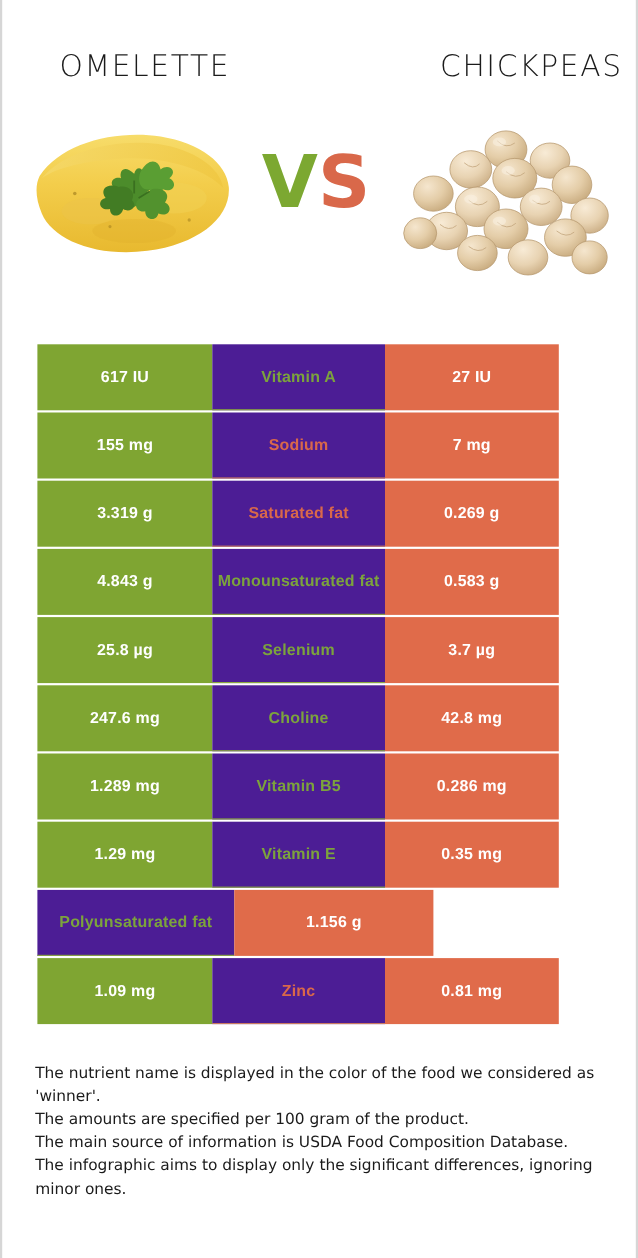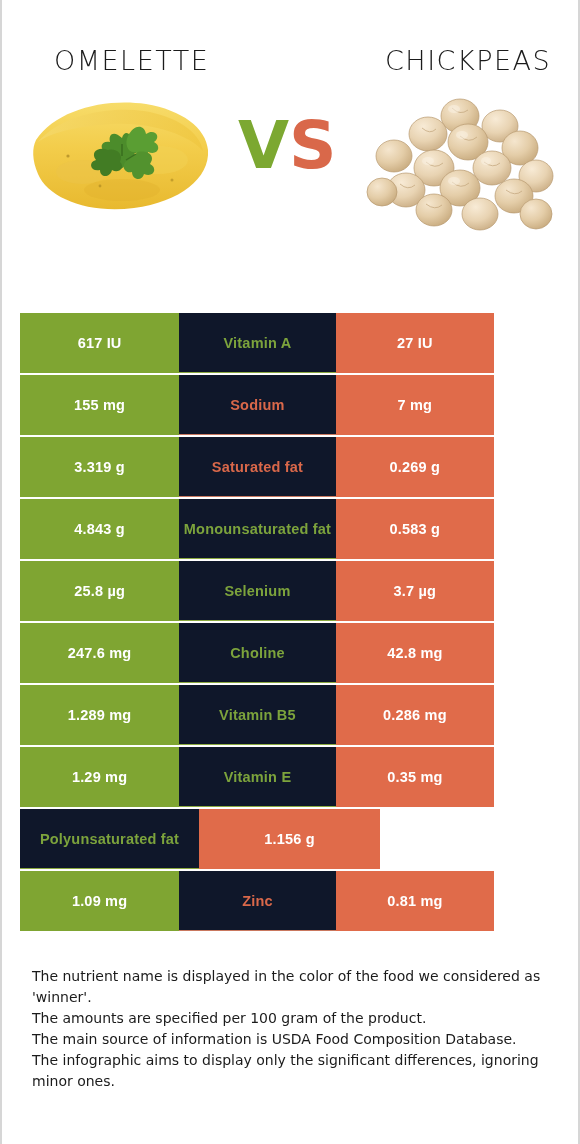--- a/index.html
+++ b/index.html
@@ -18,46 +18,46 @@
   .food-title {
     position:absolute; top:0;
     font-size:27px; letter-spacing:1.5px;
     font-weight:300; color:#1b1b1b;
     text-transform:uppercase;
     font-family:"DejaVu Sans", sans-serif;
     white-space:nowrap;
     margin-top:27px;
   }
   .food-title.left  { left:52px; }
-  .food-title.right { left:383px; }
-
-  
-  .hero { position:absolute; top:80px; left:0; width:576px; height:170px; }
+  .food-title.right { left:398px; }
+
+  
+  .hero { position:absolute; top:100px; left:0; width:576px; height:170px; }
 
   .omelette-wrap { position:absolute; left:28px; top:14px; width:182px; height:130px; }
   .chickpeas-wrap { position:absolute; left:362px; top:4px; width:190px; height:150px; }
 
   .vs { position:absolute; left:236px; top:28px; width:112px; height:80px; }
   .vs span { font-size:66px; font-weight:600; line-height:76px;
              font-family:"DejaVu Sans", sans-serif; }
   .vs .v { color:#7CA831; }
   .vs .s { color:#D9684A; }
 
   
   .table {
-    position:absolute; left:18px; top:313px;
+    position:absolute; left:32px; top:313px;
     width:474px;
   }
   .row { display:flex; height:60px; margin-bottom:2px; }
   .cell {
     display:flex; align-items:center; justify-content:center;
     font-size:14.5px; font-weight:600; letter-spacing:.2px;
   }
   .cell.left  { width:182px; background:#7FA532; color:#ffffff; }
-  .cell.mid   { width:179px; background:#0f172a; }
+  .cell.mid   { width:179px; background:#4c1d95; }
   .cell.right { width:181px; background:#E06B4A; color:#ffffff; }
   .cell.mid.win-green  { color:#7CA33C; border-bottom:1px solid #8aa83f; }
   .cell.mid.win-orange { color:#D9684A; border-bottom:1px solid #c9785f; }
 
   
   .footer {
     position:absolute; left:30px; top:966px; width:516px;
     font-size:14px; line-height:21px;
     color:#1b1b1b; font-family:"DejaVu Sans", sans-serif;
   }

